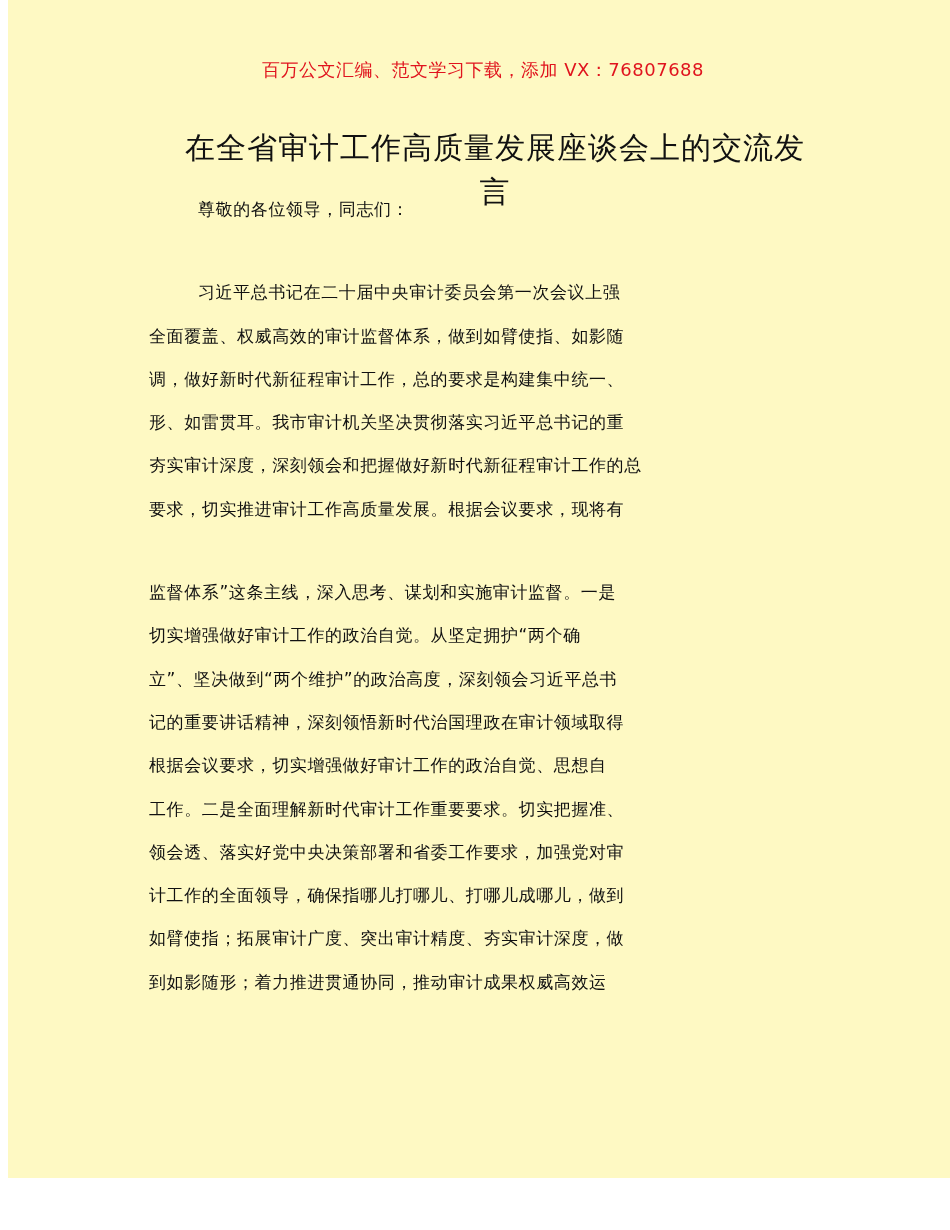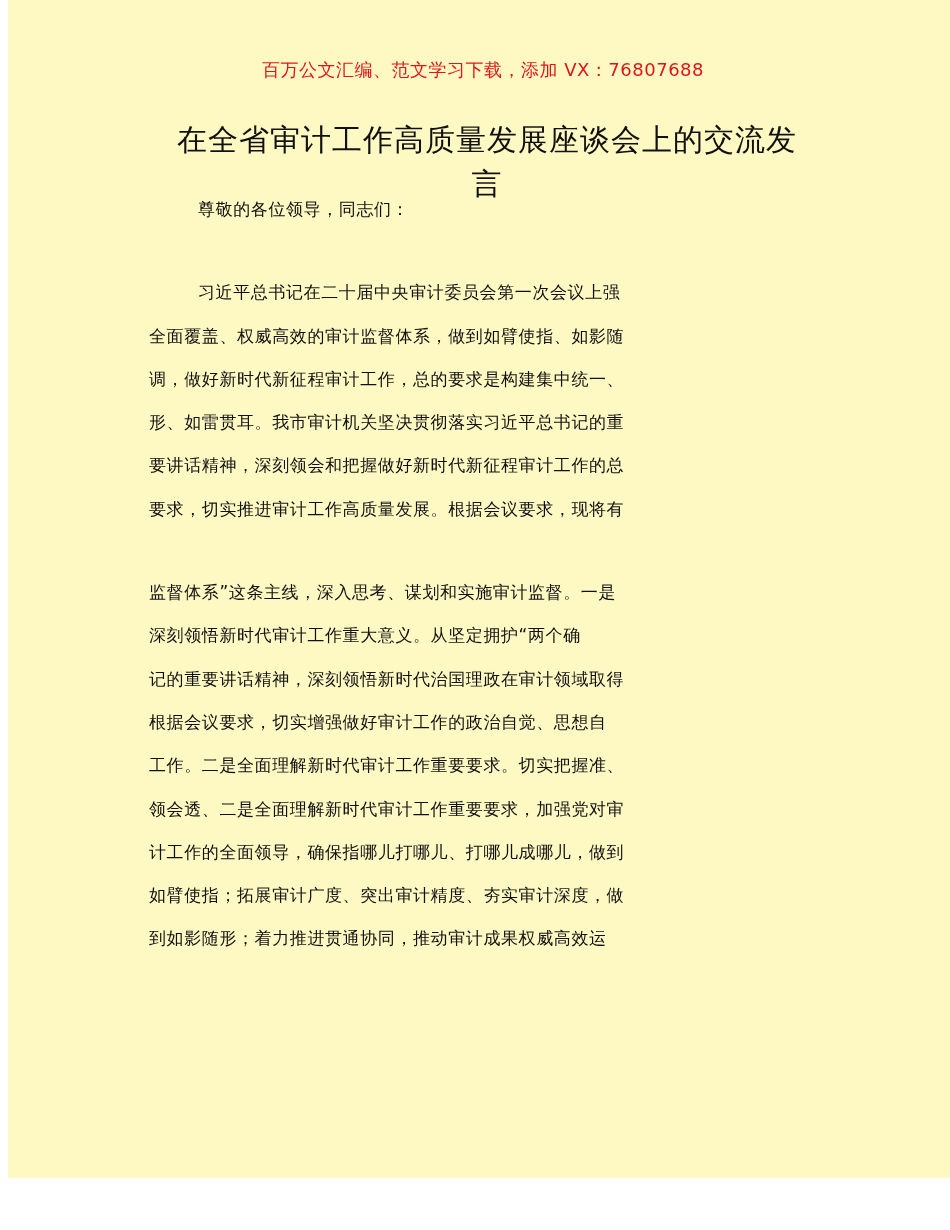--- a/index.html
+++ b/index.html
@@ -2,21 +2,21 @@
 <html><head>
 <meta charset="utf-8">
 <style>
   html, body { margin: 0; padding: 0; background: #ffffff; }
   body { width: 950px; height: 1230px; position: relative; overflow: hidden;
          font-family: "DejaVu Sans", "Liberation Sans", sans-serif; color: #111111; }
   .page { position: absolute; left: 8px; top: 0; width: 950px; height: 1178px; background: #fef9c3; }
   .header { position: absolute; left: 0; width: 950px; top: 56px; text-align: center;
             font-size: 18px; line-height: 28px; color: #e0141e; letter-spacing: 0.5px; }
   .title { position: absolute; left: 140px; width: 670px; top: 114px; text-align: center;
-           font-size: 30px; line-height: 44px; color: #111111; font-weight: normal; margin: 4px; letter-spacing: 1px; }
+           font-size: 30px; line-height: 44px; color: #111111; font-weight: normal; margin: 12px; letter-spacing: 1px; }
   .body { position: absolute; left: 141px; width: 670px; top: 188px; font-size: 17px; }
   .line { height: 43.3px; line-height: 43.3px; white-space: nowrap; letter-spacing: 0.6px; }
   .indent { padding-left: 49px; }
   .gap { height: 40px; }
 </style>
 </head>
 <body>
 
 <div class="page">
   <div class="header">百万公文汇编、范文学习下载，添加 VX：76807688</div>
@@ -28,30 +28,31 @@
 
   <div class="body">
     <div class="line indent">尊敬的各位领导，同志们：</div>
     <div class="gap"></div>
 
     <div>
       <div class="line indent">习近平总书记在二十届中央审计委员会第一次会议上强</div>
       <div class="line">全面覆盖、权威高效的审计监督体系，做到如臂使指、如影随</div>
       <div class="line">调，做好新时代新征程审计工作，总的要求是构建集中统一、</div>
       <div class="line">形、如雷贯耳。我市审计机关坚决贯彻落实习近平总书记的重</div>
-      <div class="line">要讲话精神，深刻领会和把握做好新时代新征程审计工作的总</div>
+      <div class="line">夯实审计深度，深刻领会和把握做好新时代新征程审计工作的总</div>
       <div class="line">要求，切实推进审计工作高质量发展。根据会议要求，现将有</div>
     </div>
     <div class="gap"></div>
 
     <div>
       <div class="line">监督体系”这条主线，深入思考、谋划和实施审计监督。一是</div>
-      <div class="line">深刻领悟新时代审计工作重大意义。从坚定拥护“两个确</div>
+      <div class="line">切实增强做好审计工作的政治自觉。从坚定拥护“两个确</div>
+      <div class="line">立”、坚决做到“两个维护”的政治高度，深刻领会习近平总书</div>
       <div class="line">记的重要讲话精神，深刻领悟新时代治国理政在审计领域取得</div>
       <div class="line">根据会议要求，切实增强做好审计工作的政治自觉、思想自</div>
       <div class="line">工作。二是全面理解新时代审计工作重要要求。切实把握准、</div>
-      <div class="line">领会透、二是全面理解新时代审计工作重要要求，加强党对审</div>
+      <div class="line">领会透、落实好党中央决策部署和省委工作要求，加强党对审</div>
       <div class="line">计工作的全面领导，确保指哪儿打哪儿、打哪儿成哪儿，做到</div>
       <div class="line">如臂使指；拓展审计广度、突出审计精度、夯实审计深度，做</div>
       <div class="line">到如影随形；着力推进贯通协同，推动审计成果权威高效运</div>
     </div>
   </div>
 </div>
 
 </body></html>

